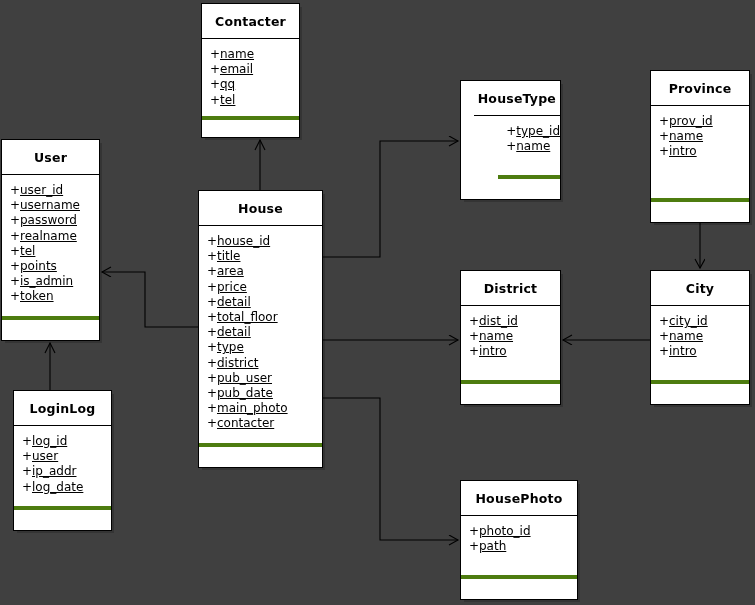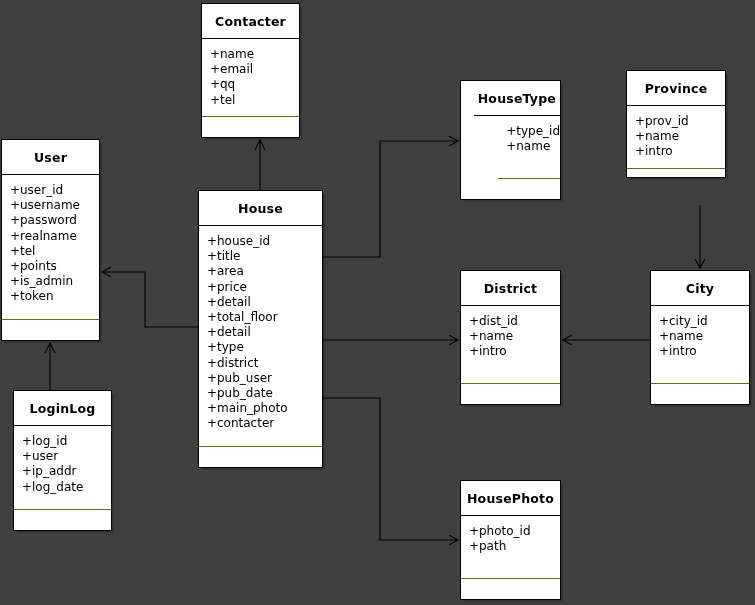--- a/index.html
+++ b/index.html
@@ -42,23 +42,24 @@
     font-weight: bold;
     font-size: 12.5px;
     color: #000000;
     border-bottom: 1px solid #000000;
     padding: 10px 4px 9px 4px;
     letter-spacing: 0.2px;
     white-space: nowrap;
   }
   .uml-attrs {
     box-sizing: border-box;
-    border-bottom: 1px solid #4d7c0f;
+    border-bottom: 4px solid #4d7c0f;
     padding: 8px 0 8px 6px;
     flex: 1 1 auto;
+    text-decoration: underline;
   }
   .uml-attr {
     font-size: 12px;
     line-height: 15.2px;
     color: #000000;
     white-space: nowrap;
     padding-left: 2px;
   }
   .uml-attr .vis {
     display: inline-block;
@@ -160,29 +161,29 @@
       </div>
       <div class="uml-class" style="left: 460px; top: 270px; width: 101px; height: 135px;">
         <div class="uml-title">District</div>
         <div class="uml-attrs">
           <div class="uml-attr"><span class="vis">+</span><span>dist_id</span></div>
           <div class="uml-attr"><span class="vis">+</span><span>name</span></div>
           <div class="uml-attr"><span class="vis">+</span><span>intro</span></div>
         </div>
         <div class="uml-methods"></div>
       </div>
-      <div class="uml-class" style="left: 460px; top: 480px; width: 101px; height: 120px;">
+      <div class="uml-class" style="left: 460px; top: 480px; width: 118px; height: 120px;">
         <div class="uml-title">HousePhoto</div>
         <div class="uml-attrs">
           <div class="uml-attr"><span class="vis">+</span><span>photo_id</span></div>
           <div class="uml-attr"><span class="vis">+</span><span>path</span></div>
         </div>
         <div class="uml-methods"></div>
       </div>
-      <div class="uml-class" style="left: 626px; top: 70px; width: 100px; height: 108px;">
+      <div class="uml-class" style="left: 650px; top: 70px; width: 100px; height: 153px; justify-content: flex-end;">
         <div class="uml-title">Province</div>
         <div class="uml-attrs">
           <div class="uml-attr"><span class="vis">+</span><span>prov_id</span></div>
           <div class="uml-attr"><span class="vis">+</span><span>name</span></div>
           <div class="uml-attr"><span class="vis">+</span><span>intro</span></div>
         </div>
         <div class="uml-methods"></div>
       </div>
       <div class="uml-class" style="left: 650px; top: 270px; width: 100px; height: 135px; justify-content: space-between;">
         <div class="uml-title">City</div>

